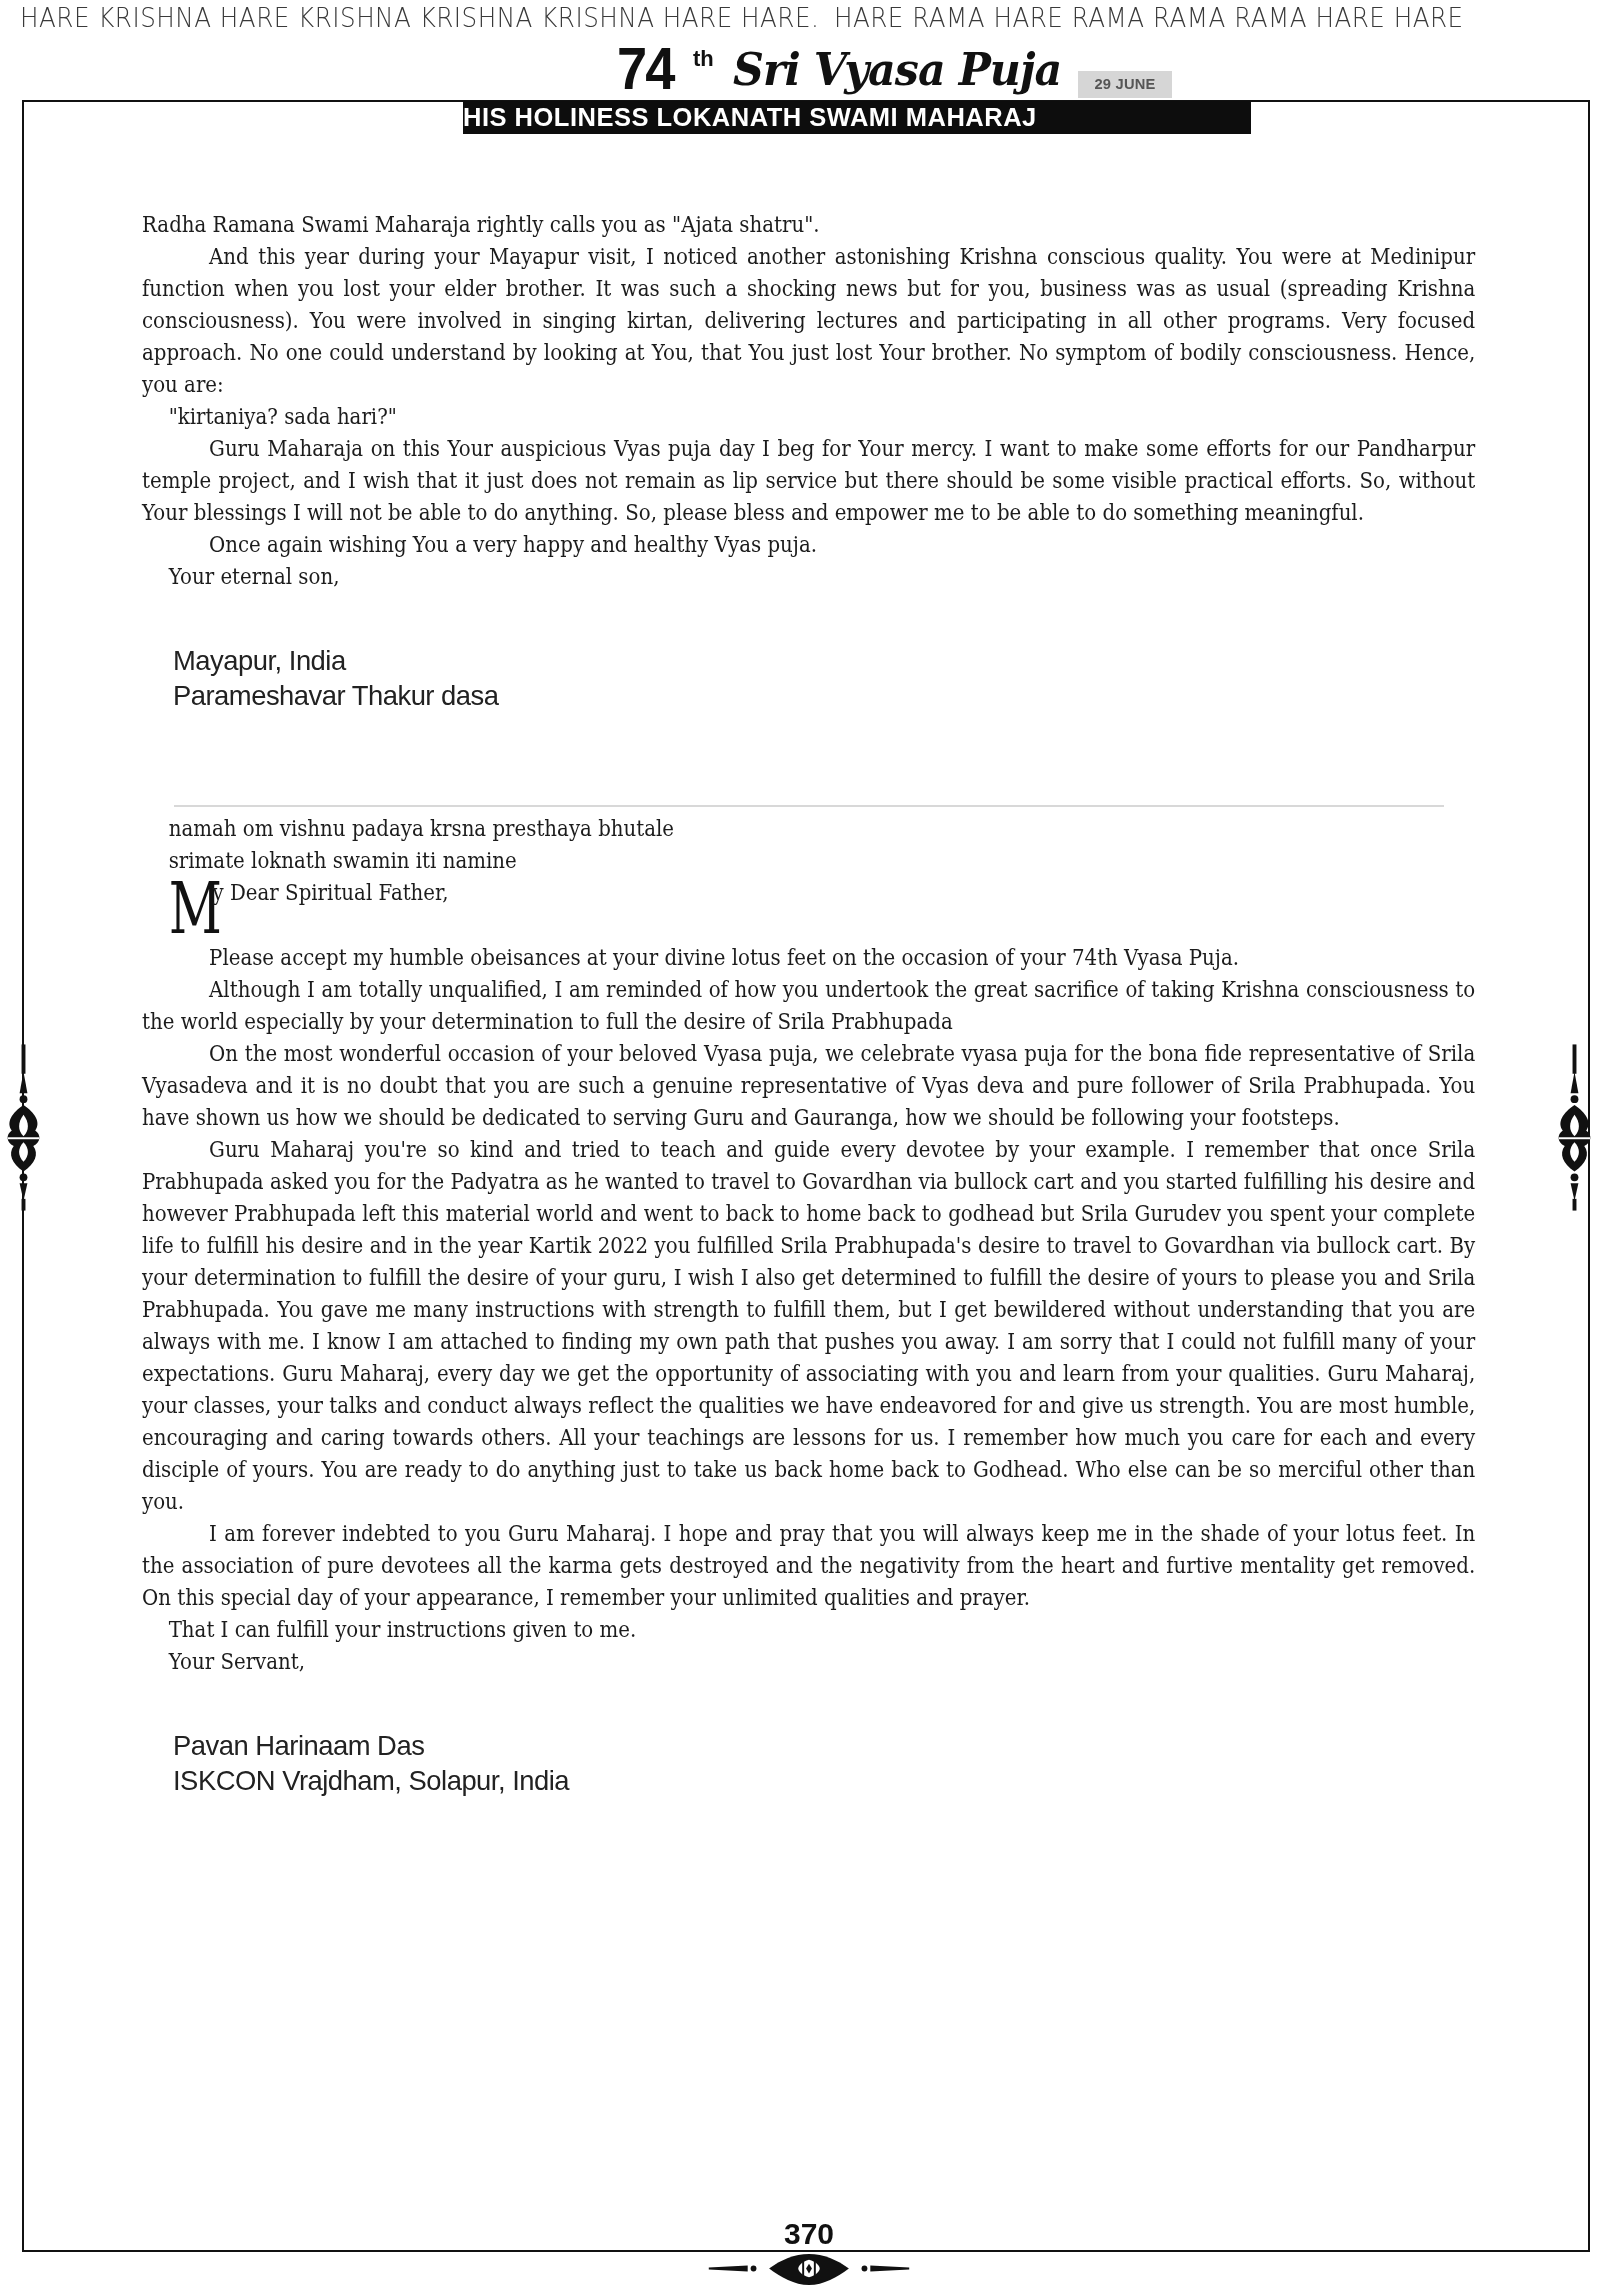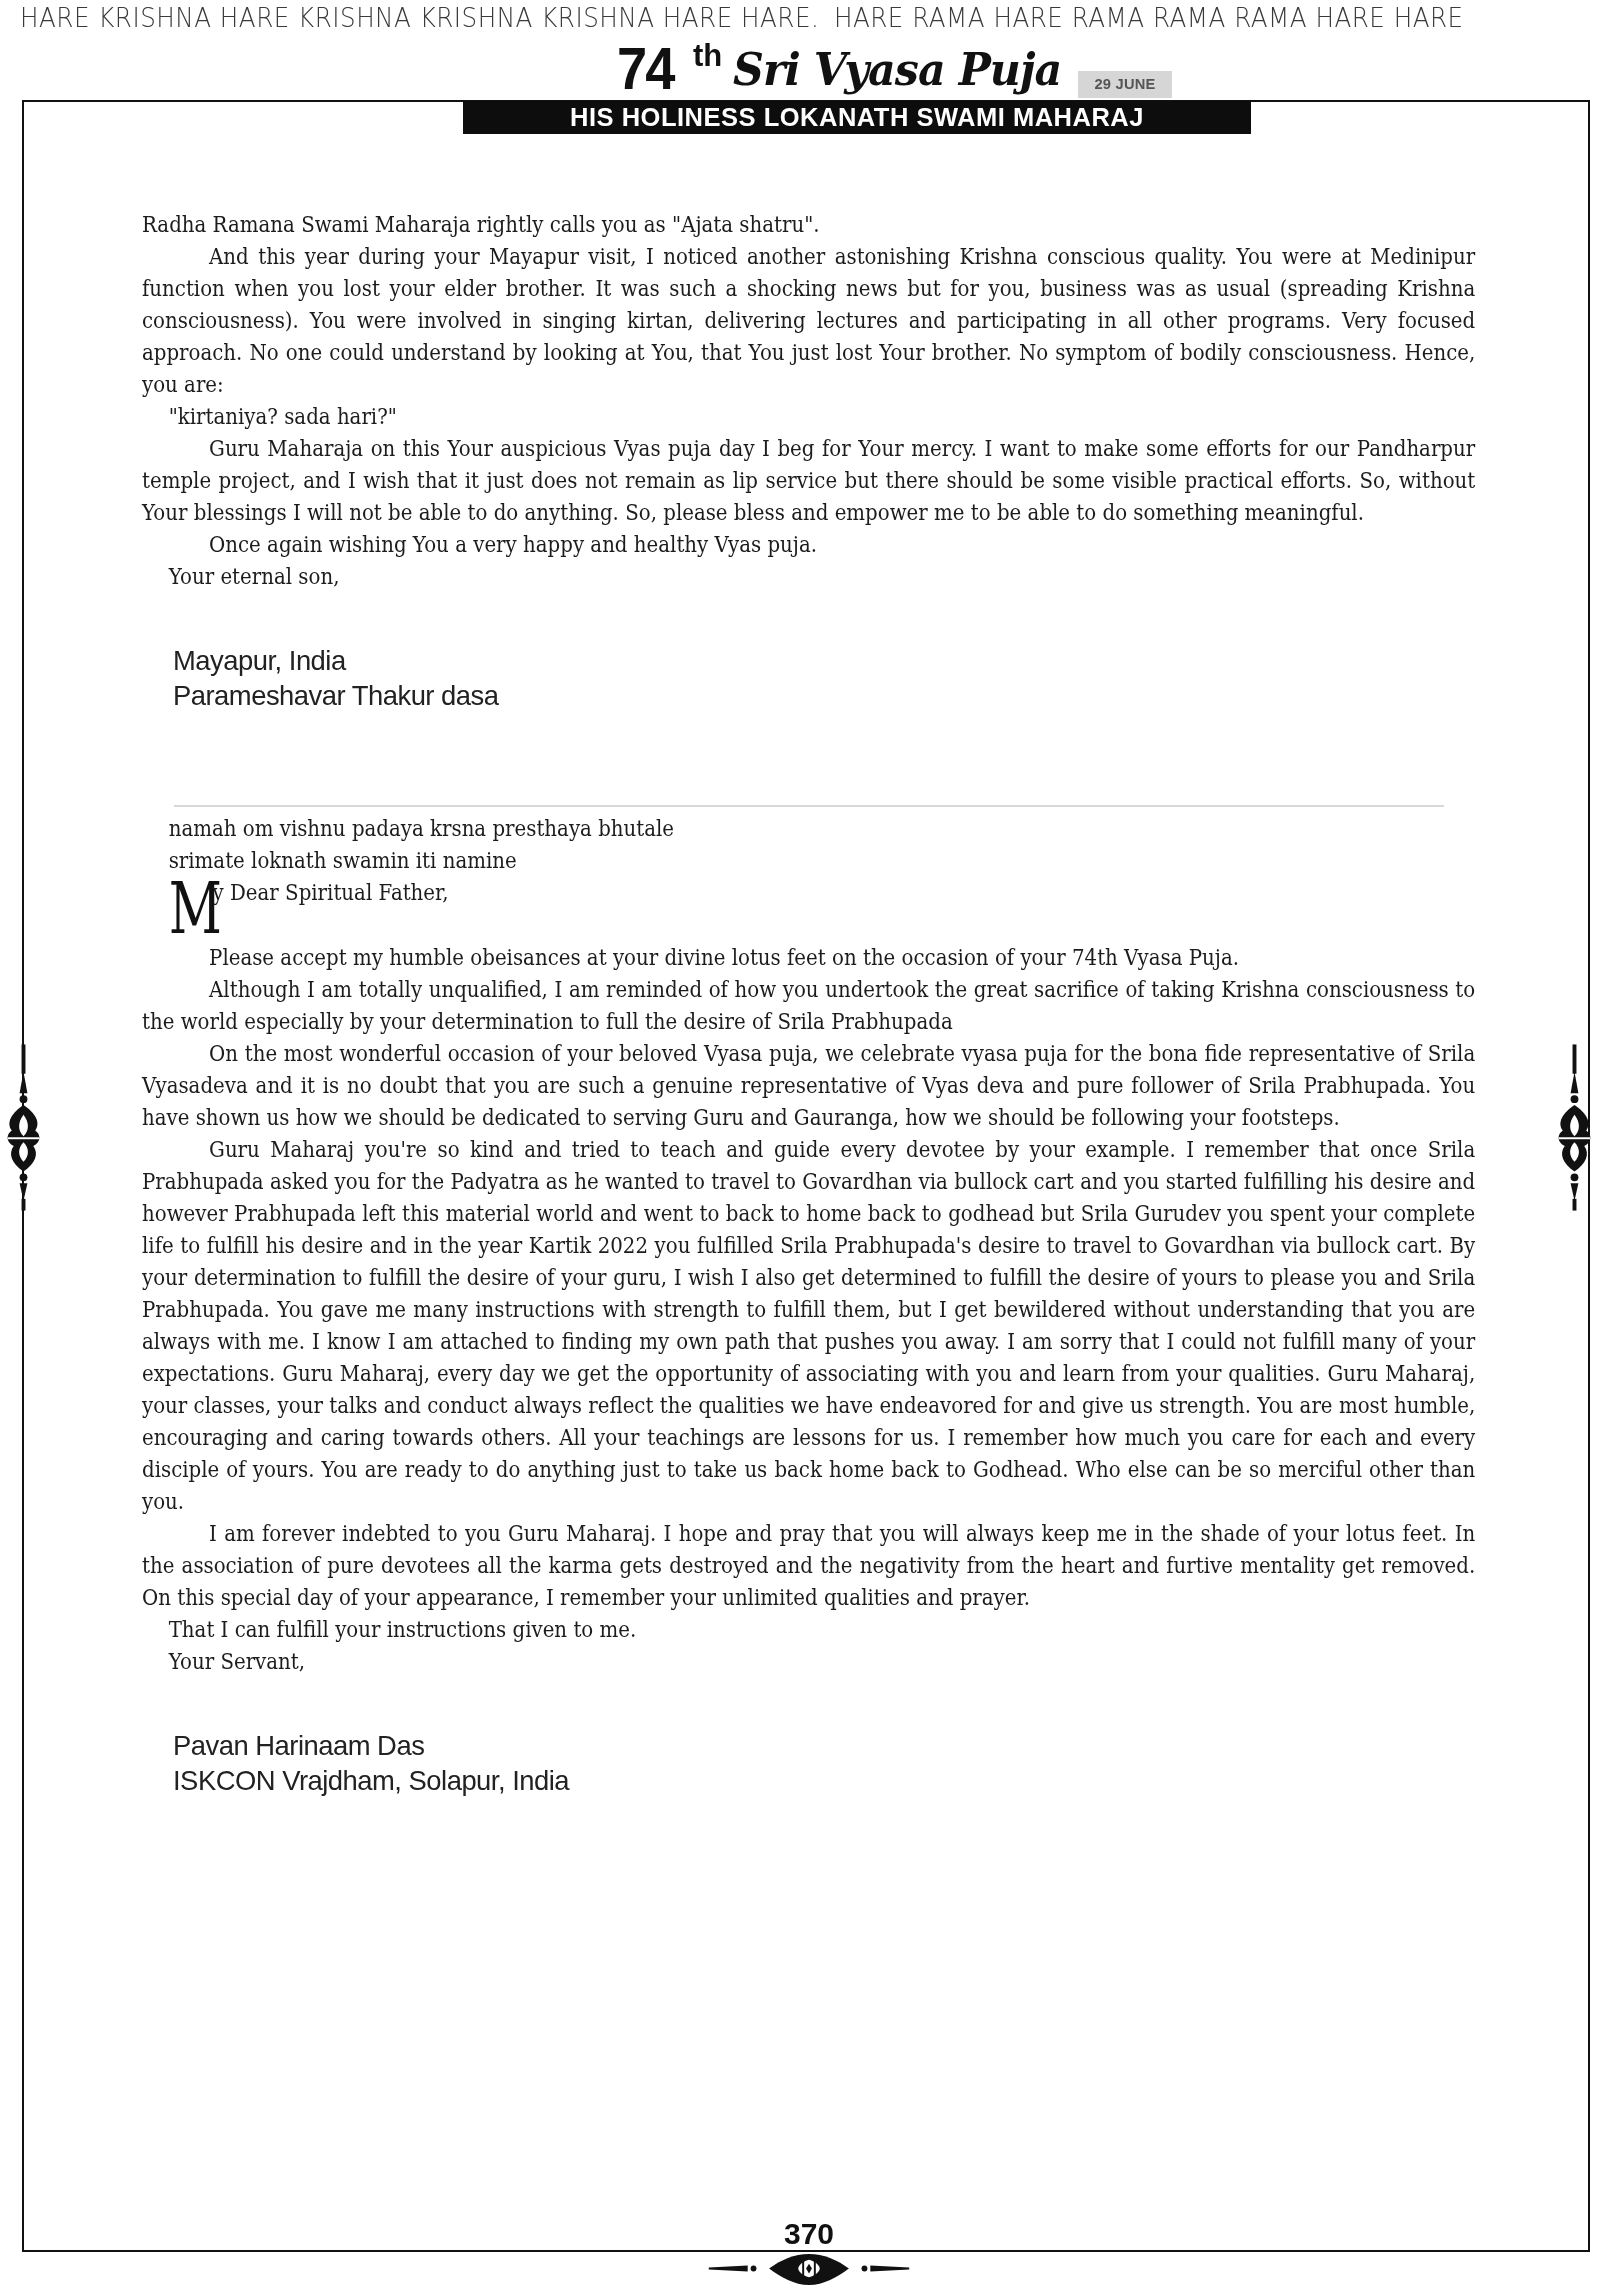--- a/index.html
+++ b/index.html
@@ -6,25 +6,25 @@
   body { width: 1617px; height: 2289px; position: relative; overflow: hidden; font-family: "DejaVu Serif", serif; color: #1a1a1a; }
 
   .mantra { position: absolute; top: 0; left: 19.6px; right: 19.6px; height: 37px; font-family: "DejaVu Sans", sans-serif; font-weight: 200; font-size: 26.5px; letter-spacing: 0.5px; color: #3a3a3a; white-space: nowrap; transform: scaleX(0.93); transform-origin: left top; line-height: 35px; }
   .mantra span { display: inline-block; }
   .mantra .gap { width: 15.7px; }
 
   .frame { position: absolute; left: 21.6px; top: 100px; width: 1568px; height: 2152px; border: 2.9px solid #111; box-sizing: border-box; }
 
   .title-block { position: absolute; top: 37px; left: 617px; height: 61px; }
   .title-74 { position: absolute; left: 0; top: 2px; font-family: "Liberation Sans", sans-serif; font-weight: 900; font-size: 59px; line-height: 61px; letter-spacing: -2px; color: #111; transform: scaleX(0.92); transform-origin: left top; }
-  .title-sup { position: absolute; left: 76px; top: 1px; font-family: "Liberation Sans", sans-serif; font-weight: 700; font-size: 31px; color: #111; }
+  .title-sup { position: absolute; left: 76px; top: 9px; font-family: "Liberation Sans", sans-serif; font-weight: 700; font-size: 22px; color: #111; }
   .title-name { position: absolute; left: 116px; top: 2px; font-family: "DejaVu Serif", serif; font-weight: 900; font-size: 45px; line-height: 61px; letter-spacing: -1px; color: #111; white-space: nowrap; font-style: italic; transform: scaleX(0.95); transform-origin: left top; }
   .date-badge { position: absolute; left: 1078px; top: 71px; width: 94px; height: 27.4px; background: #d6d6d6; color: #555; font-family: "Liberation Sans", sans-serif; font-weight: 700; font-size: 14.7px; line-height: 27.4px; text-align: center; letter-spacing: 0.2px; }
 
-  .name-banner { position: absolute; left: 463px; top: 101px; width: 788px; height: 33px; background: #0d0d0d; color: #fff; font-family: "Liberation Sans", sans-serif; font-weight: 700; font-size: 25.5px; line-height: 33px; text-align: center; letter-spacing: 0.5px; transform-origin: center; }
+  .name-banner { position: absolute; left: 463px; top: 101px; width: 788px; height: 33px; background: #0d0d0d; color: #fff; font-family: "Liberation Sans", sans-serif; font-weight: 700; font-size: 25.5px; line-height: 33px; text-align: left; letter-spacing: 0.5px; transform-origin: center; }
 
   .content { position: absolute; left: 142px; top: 176px; width: 1333px; font-family: "DejaVu Serif", serif; font-size: 23px; line-height: 32px; color: #1c1c1c; margin-top: 32px; }
   .content p { margin: 0; text-align: justify; text-align-last: left; }
   .content .cond { display: block; transform: scaleX(0.86); transform-origin: left top; width: 116.3%; }
   .indent { text-indent: 78px; }
   .indent-sm { padding-left: 31px; }
   .sans { font-family: "Liberation Sans", sans-serif; font-weight: 300; font-size: 27.4px; line-height: 35px; letter-spacing: -0.5px; color: #222; padding-left: 31px; }
   .sep { position: absolute; left: 174px; top: 805px; width: 1270px; height: 2px; background: #d8d8d8; }
 
   .dropcap-wrap { position: relative; padding-left: 31px; height: 65px; }

